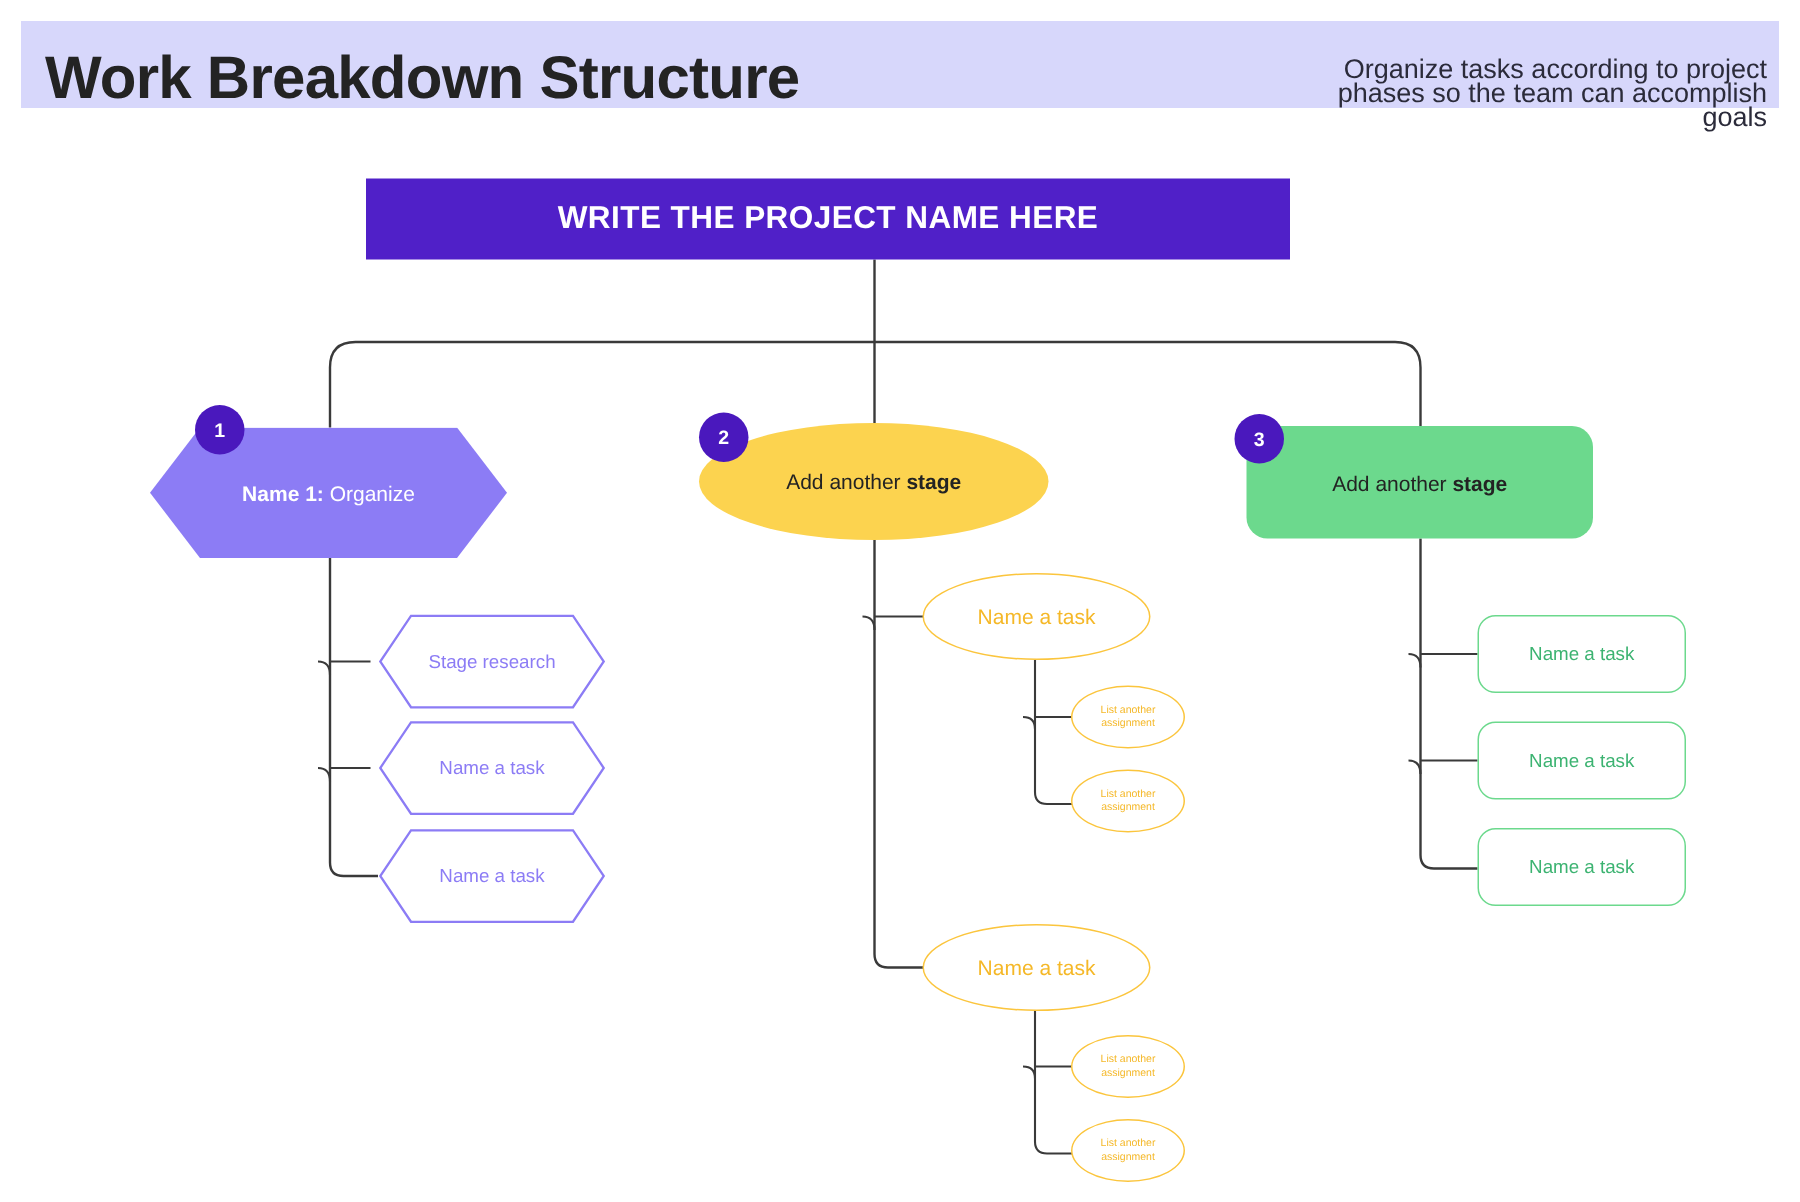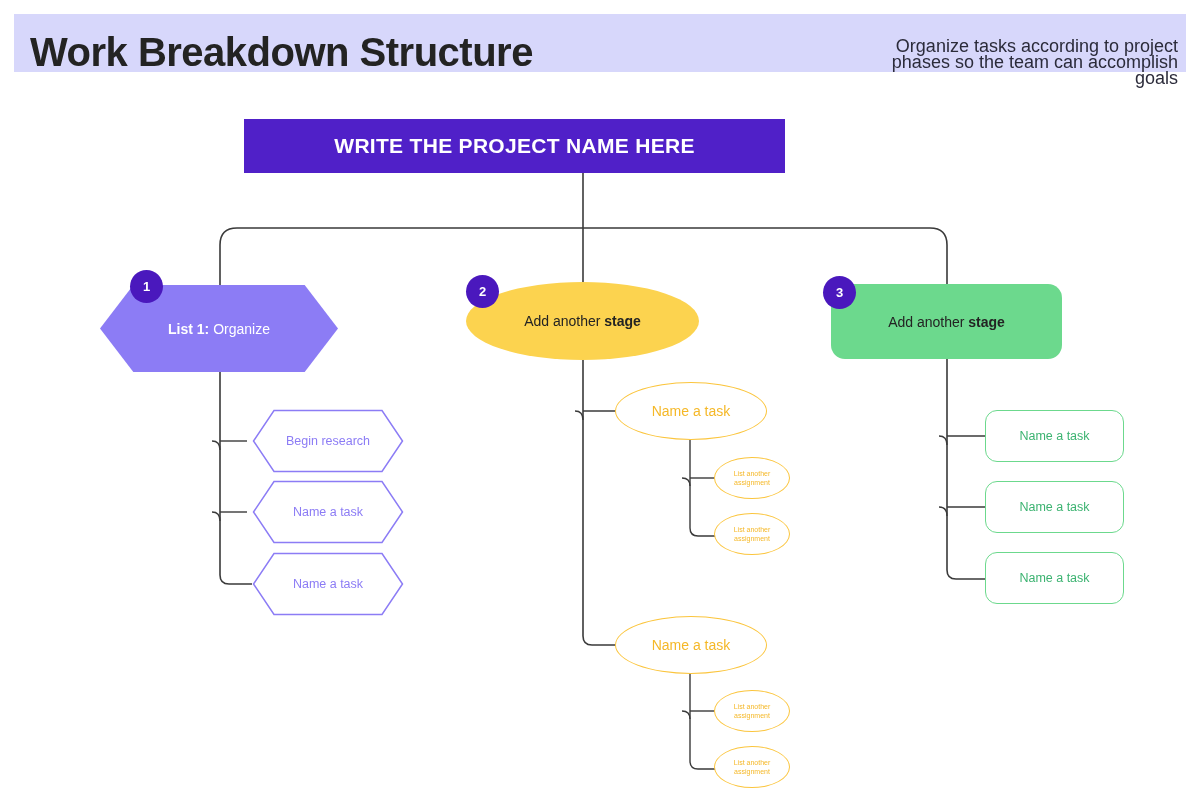--- a/index.html
+++ b/index.html
@@ -68,21 +68,21 @@
     fill: none;
     stroke: #3a3a3a;
     stroke-width: 1.4;
   }
 
   
   .root-box {
     position: absolute;
     left: 244px;
     top: 119px;
-    width: 541px;
+    width: 616px;
     height: 54px;
     background: #5020c8;
     display: flex;
     align-items: center;
     justify-content: center;
   }
   .root-box-label {
     color: #ffffff;
     font-size: 21px;
     font-weight: bold;
@@ -290,28 +290,28 @@
   </svg>
 
   <div class="root-box">
     <span class="root-box-label">WRITE THE PROJECT NAME HERE</span>
   </div>
 
   <div class="badge" style="left:130px; top:270px;">
     <span>1</span>
   </div>
   <div class="stage-hex">
-    <span class="stage-hex-label"><b>List 1:</b><span> Organize</span></span>
+    <span class="stage-hex-label"><b>Name 1:</b><span> Organize</span></span>
   </div>
 
   <div class="task-hex" style="left:252px; top:409px;">
     <svg viewBox="0 0 152 64">
       <polygon points="22,1.5 130,1.5 150.5,32 130,62.5 22,62.5 1.5,32" fill="none" stroke="#8c7cf5" stroke-width="1.5"></polygon>
     </svg>
-    <span>Begin research</span>
+    <span>Stage research</span>
   </div>
 
   <div class="task-hex" style="left:252px; top:480px;">
     <svg viewBox="0 0 152 64">
       <polygon points="22,1.5 130,1.5 150.5,32 130,62.5 22,62.5 1.5,32" fill="none" stroke="#8c7cf5" stroke-width="1.5"></polygon>
     </svg>
     <span>Name a task</span>
   </div>
 
   <div class="task-hex" style="left:252px; top:552px;">

